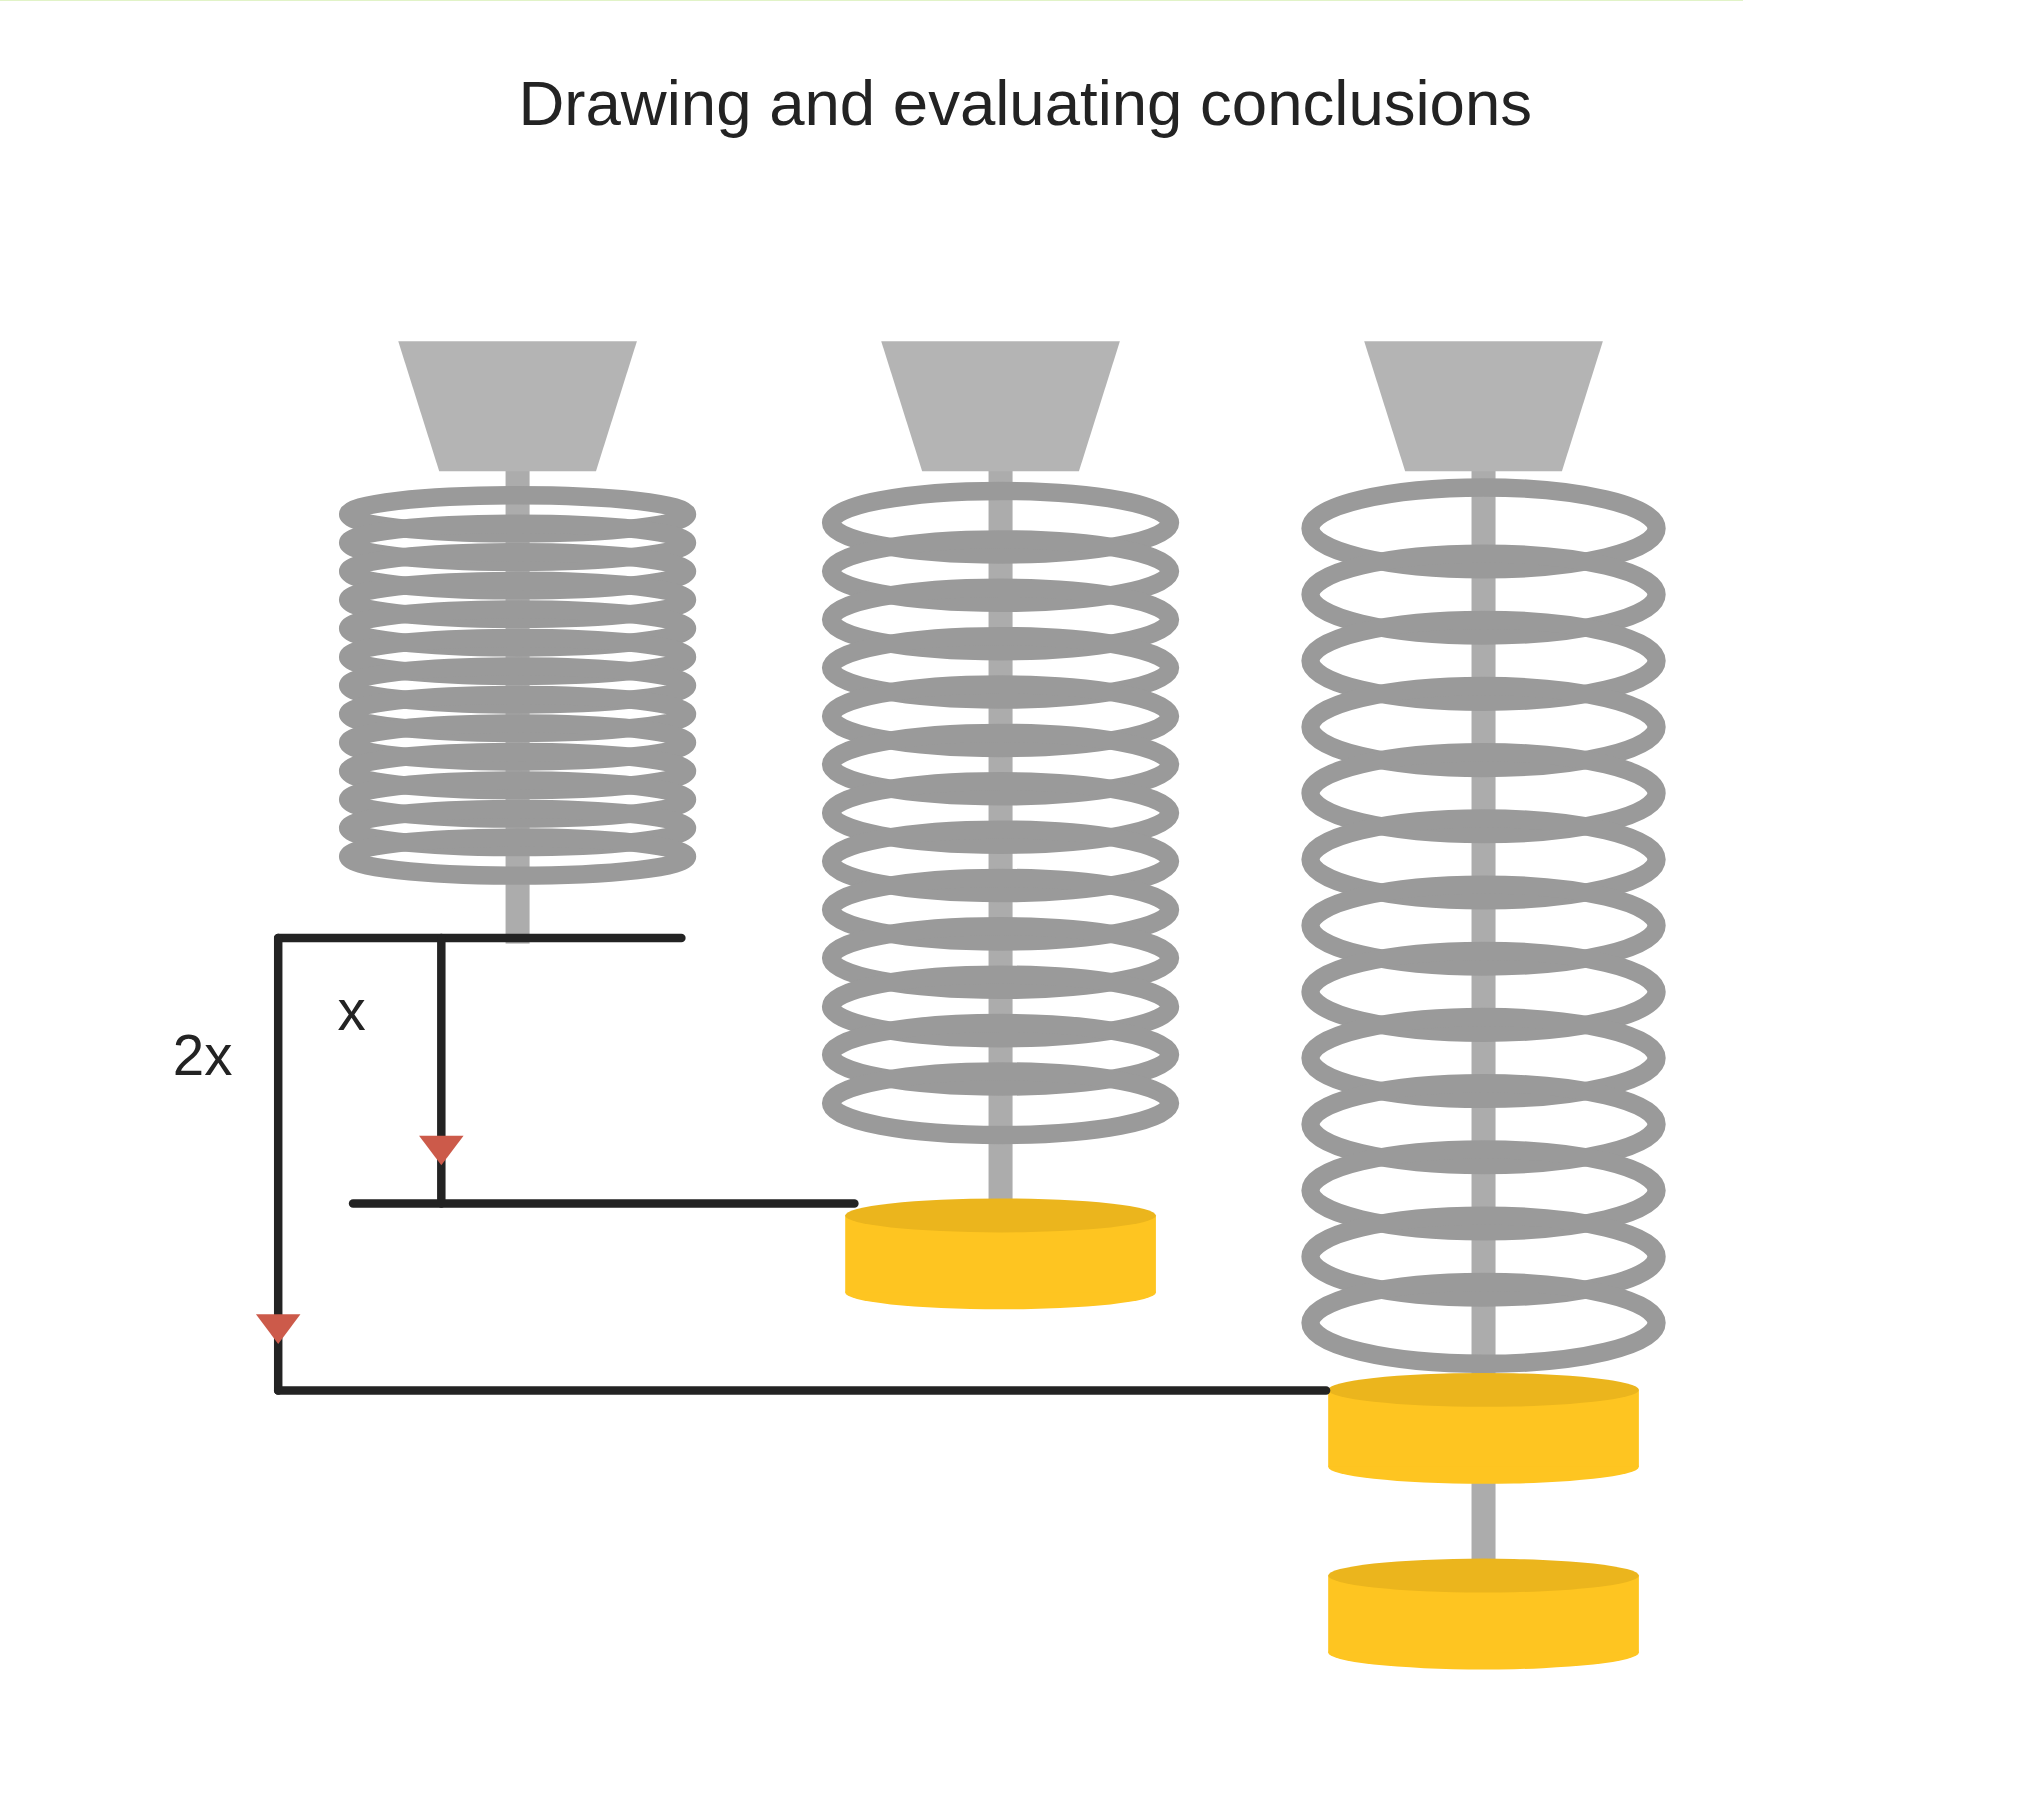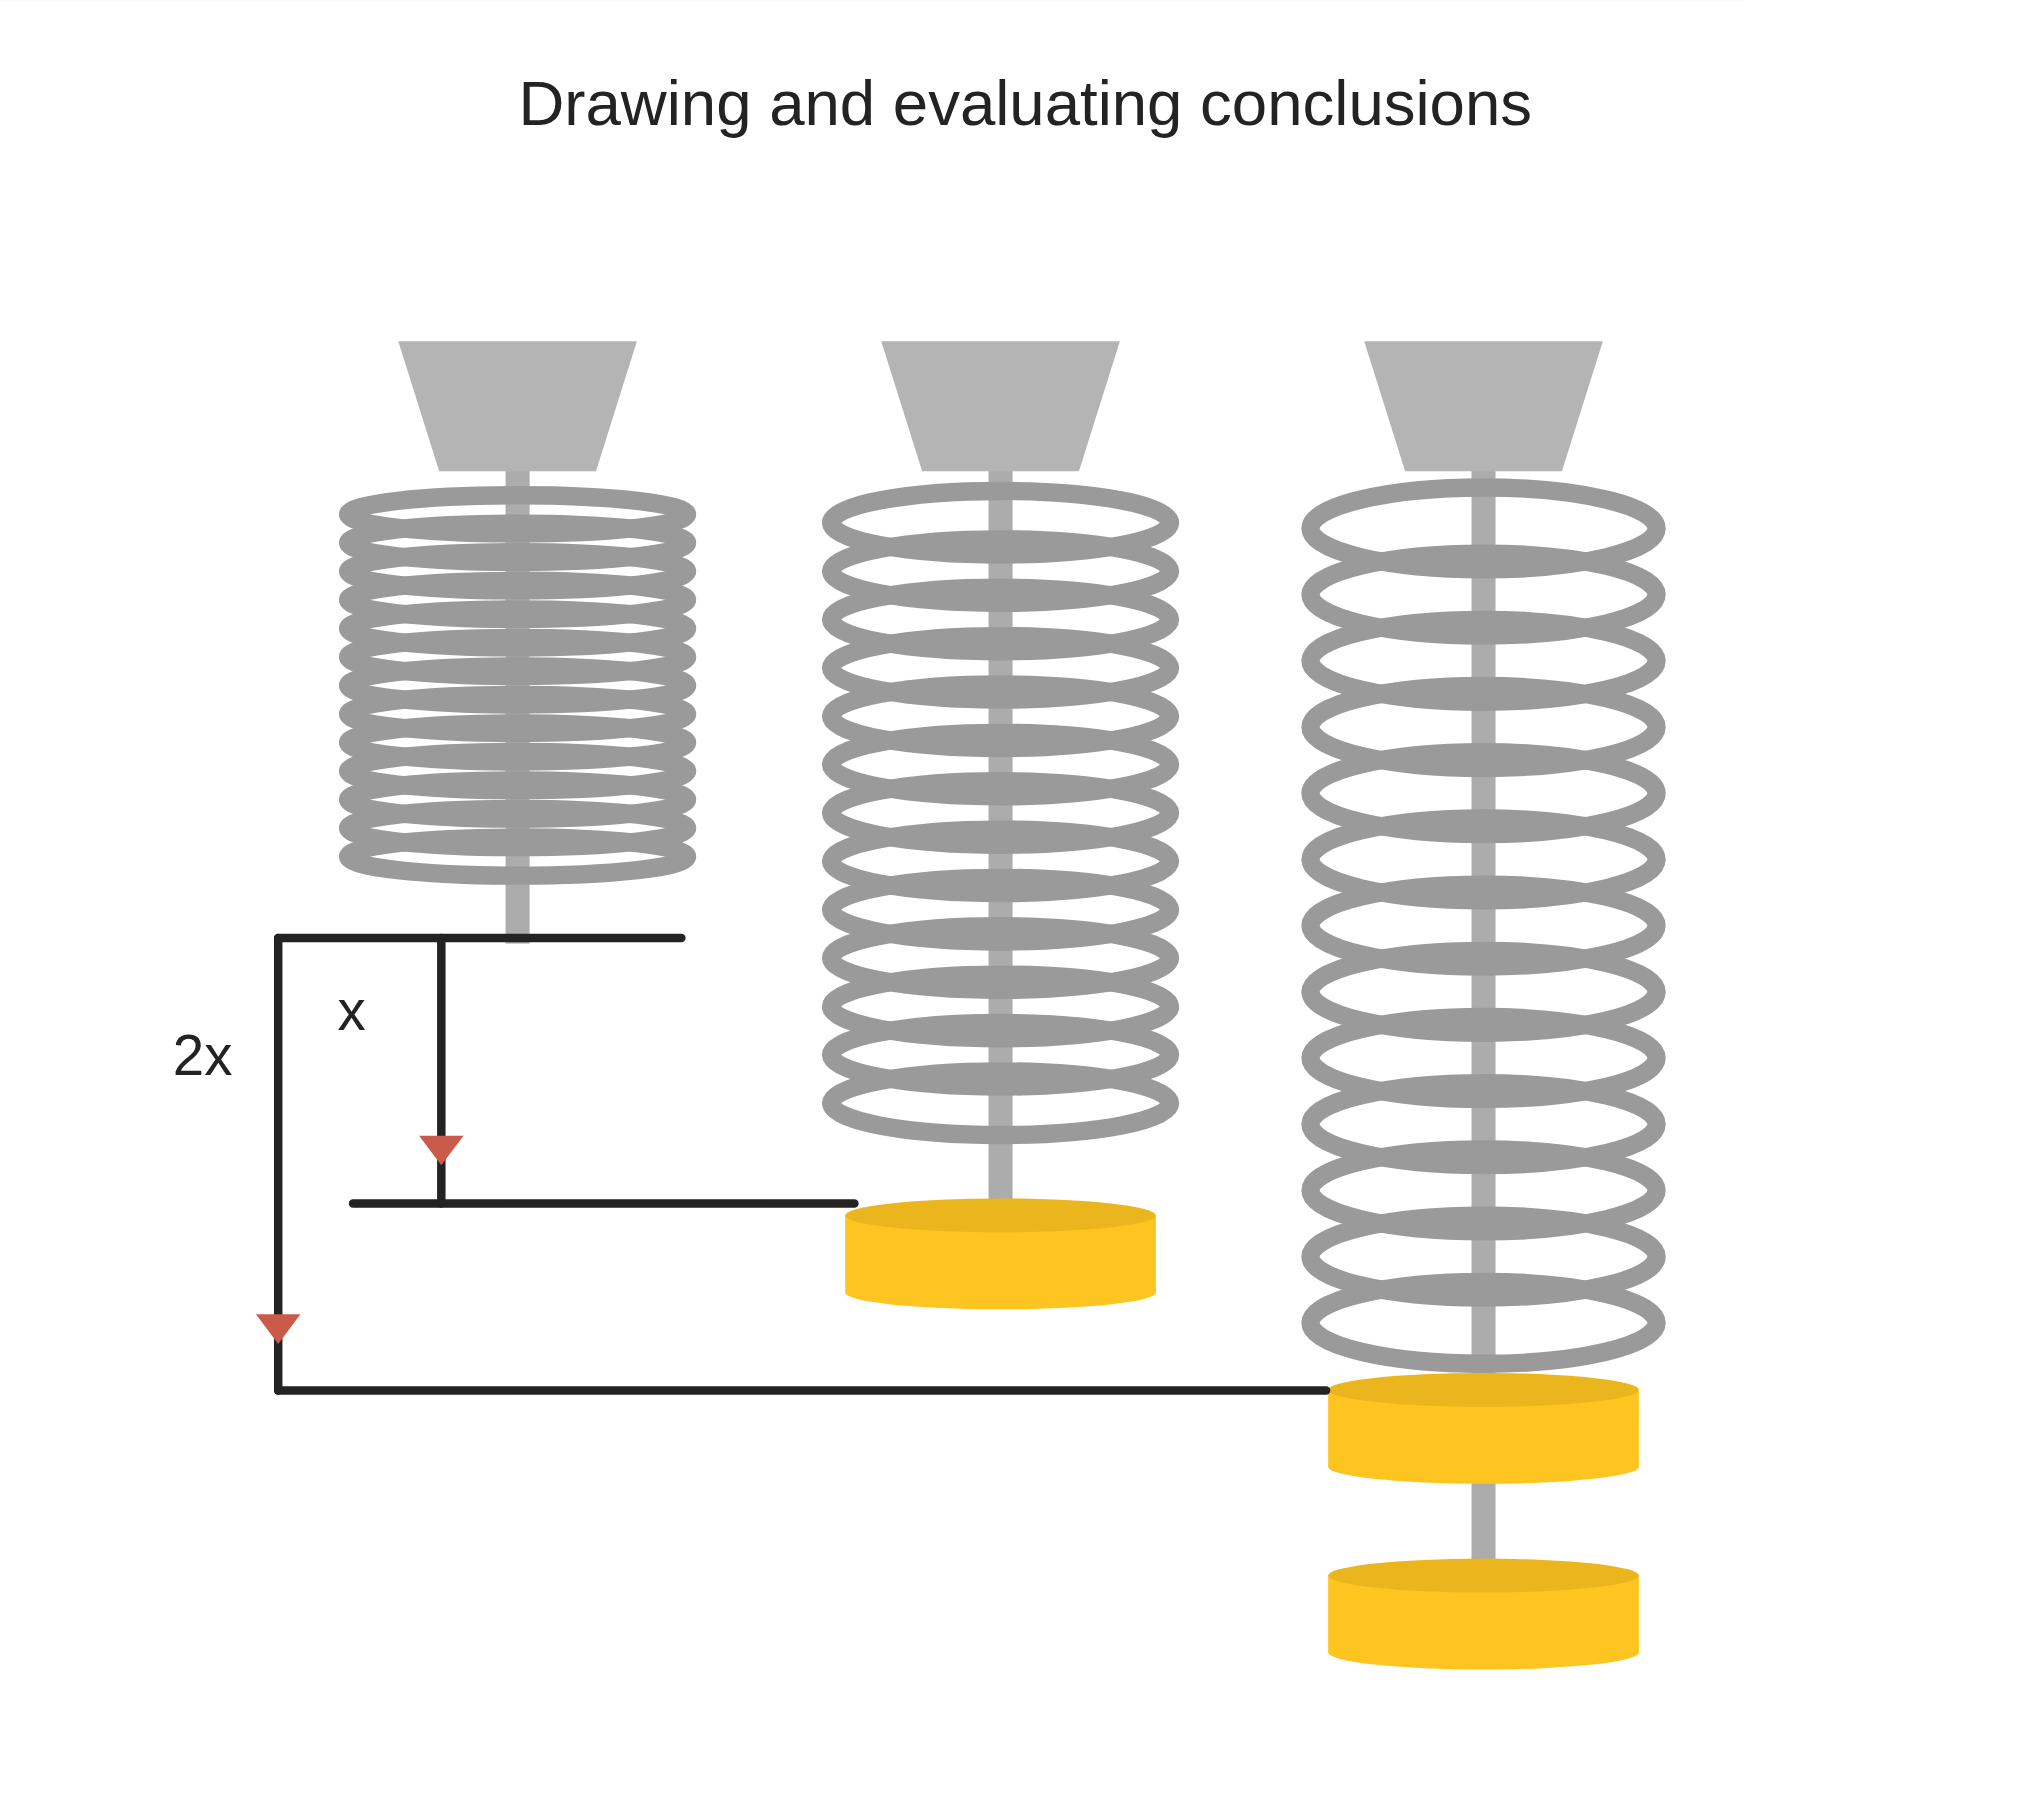--- a/index.html
+++ b/index.html
@@ -4,21 +4,21 @@
 <style>
   html, body {
     margin: 0;
     padding: 0;
     background: #ffffff;
   }
   .stage {
     position: relative;
     width: 1743px;
     height: 1806px;
-    background: #e5e5e5;
+    background: #84cc16;
     font-family: "Liberation Sans", "DejaVu Sans", sans-serif;
   }
   svg { display: block; }
   .title-text {
     font-family: "Liberation Sans", "DejaVu Sans", sans-serif;
     font-size: 90px;
     fill: #232323;
   }
   .dim-label {
     font-family: "Liberation Sans", "DejaVu Sans", sans-serif;

